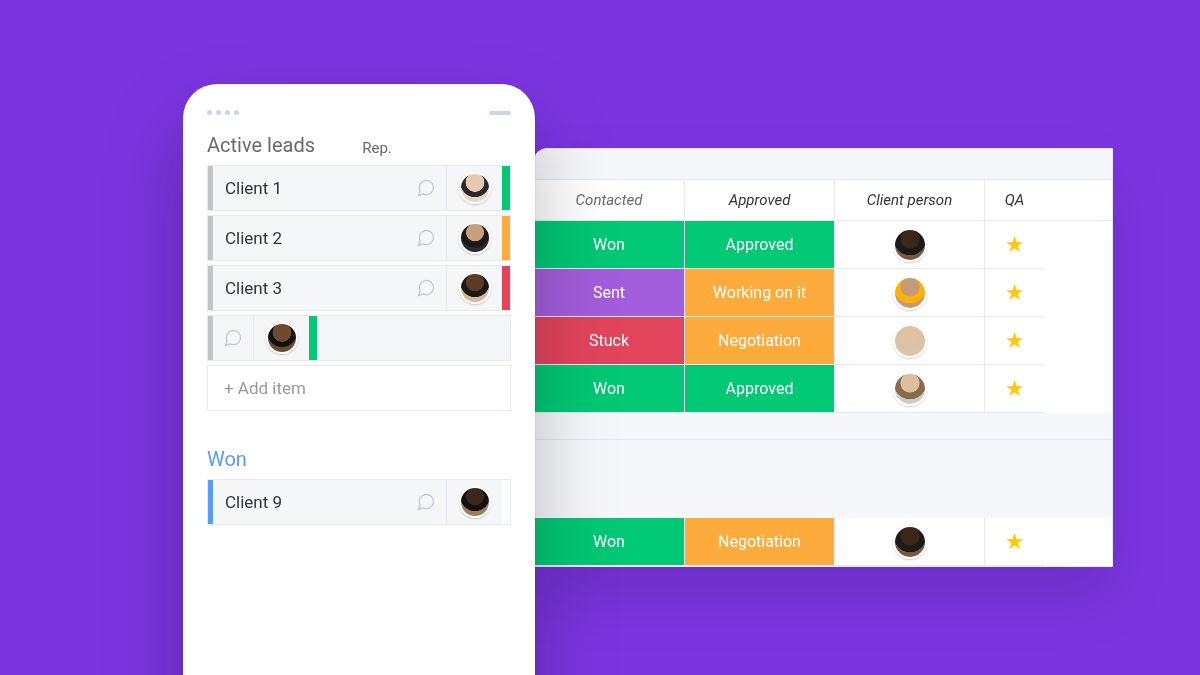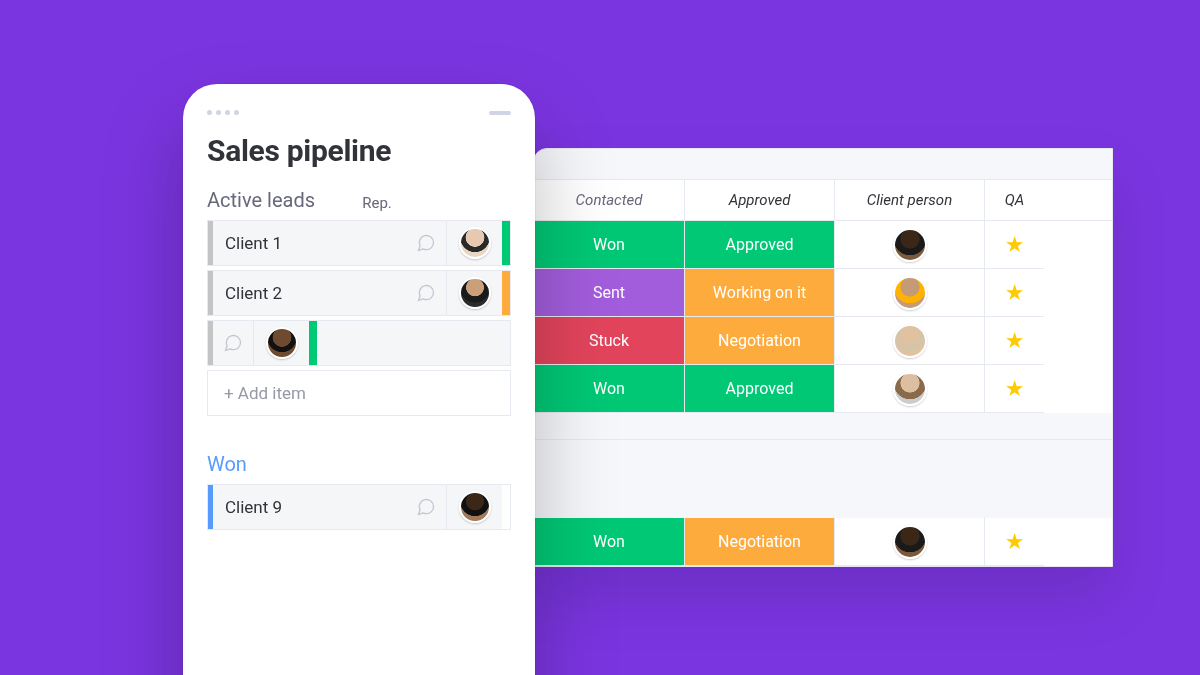--- a/index.html
+++ b/index.html
@@ -268,21 +268,20 @@
   <div class="mobile-statusbar">
     <div class="dots">
         <span></span>
         <span></span>
         <span></span>
         <span></span>
       </div>
     <div class="dash"></div>
   </div>
 
-  <h1 class="title">Sales pipeline</h1>
 
   <div class="group-header">
     <div class="group-title">Active leads</div>
     <div class="col-label">Rep.</div>
   </div>
 
   <div class="lead-row">
     <div class="accent"></div>
     <div class="name">Client 1</div>
     <div class="comment-icon">
@@ -303,20 +302,33 @@
       <svg class="speech" viewBox="0 0 24 24">
           <path d="M21 11.5a8.38 8.38 0 0 1-8.5 8.5 8.5 8.5 0 0 1-3.9-.95L3 21l1.95-5.6A8.5 8.5 0 1 1 21 11.5z"></path>
         </svg>
     </div>
     <div class="rep">
         <span class="avatar av av2"></span>
       </div>
     <div class="status-stripe orange"></div>
   </div>
 
+  <div class="lead-row">
+    <div class="accent"></div>
+    <div class="name">Client 3</div>
+    <div class="comment-icon">
+      <svg class="speech" viewBox="0 0 24 24">
+          <path d="M21 11.5a8.38 8.38 0 0 1-8.5 8.5 8.5 8.5 0 0 1-3.9-.95L3 21l1.95-5.6A8.5 8.5 0 1 1 21 11.5z"></path>
+        </svg>
+    </div>
+    <div class="rep">
+        <span class="avatar av av3"></span>
+      </div>
+    <div class="status-stripe red"></div>
+  </div>
 
   <div class="lead-row">
     <div class="accent"></div>
     <div class="comment-icon">
       <svg class="speech" viewBox="0 0 24 24">
           <path d="M21 11.5a8.38 8.38 0 0 1-8.5 8.5 8.5 8.5 0 0 1-3.9-.95L3 21l1.95-5.6A8.5 8.5 0 1 1 21 11.5z"></path>
         </svg>
     </div>
     <div class="rep">
         <span class="avatar av av4"></span>

